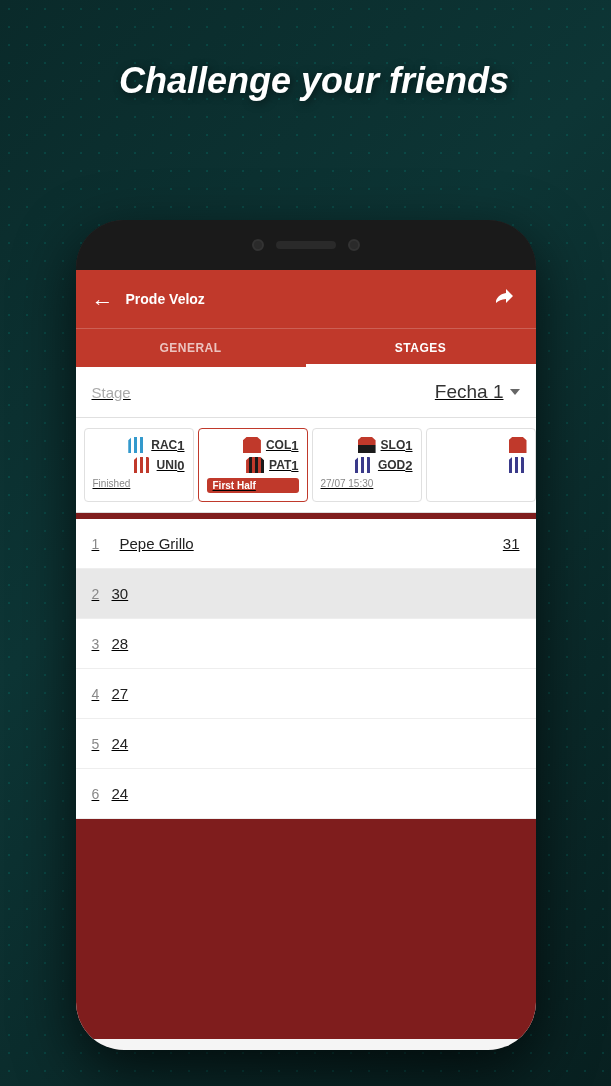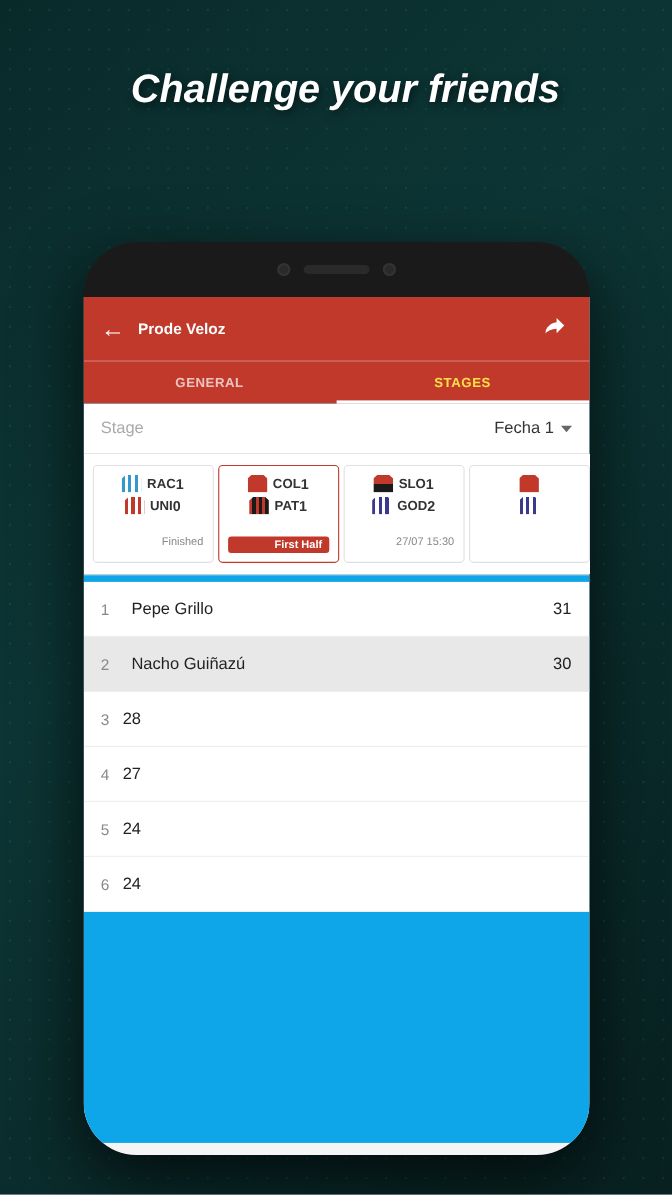--- a/index.html
+++ b/index.html
@@ -115,56 +115,57 @@
       text-align: center;
       padding: 12px 0;
       color: rgba(255,255,255,0.7);
       font-size: 12px;
       font-weight: bold;
       letter-spacing: 0.5px;
       cursor: pointer;
       position: relative;
     }
     .tab.active {
-      color: #fde047;
+      color: #ffffff;
     }
     .tab.active::after {
       content: '';
       position: absolute;
       bottom: 0; left: 0; right: 0;
       height: 3px;
       background: white;
     }
 
     
     .app-content {
-      background: #0ea5e9;
+      background: #7f1d1d;
       height: calc(100% - 108px);
       overflow-y: auto;
+      text-decoration: underline;
     }
 
     
     .stage-selector {
       background: white;
       margin: 0;
       padding: 14px 16px;
       display: flex;
       align-items: center;
       justify-content: space-between;
       border-bottom: 1px solid #e0e0e0;
     }
     .stage-label {
       color: #aaa;
       font-size: 15px;
     }
     .stage-value {
       display: flex;
       align-items: center;
       gap: 6px;
-      font-size: 15px;
+      font-size: 19px;
       color: #333;
       font-weight: 500;
     }
     .dropdown-arrow {
       width: 0; height: 0;
       border-left: 5px solid transparent;
       border-right: 5px solid transparent;
       border-top: 6px solid #666;
     }
 
@@ -183,43 +184,43 @@
       border-radius: 4px;
       padding: 8px;
       flex-shrink: 0;
     }
     .match-card.active {
       border-color: #c0392b;
     }
     .match-team {
       display: flex;
       align-items: center;
-      justify-content: center;
+      justify-content: flex-end;
       margin-bottom: 4px;
     }
     .team-info {
       display: flex;
       align-items: center;
       gap: 5px;
     }
     .team-name {
       font-size: 12px;
       font-weight: bold;
       color: #333;
     }
     .team-score {
       font-size: 13px;
       font-weight: bold;
       color: #333;
     }
     .match-status {
-      text-align: right;
+      text-align: left;
       font-size: 10px;
       color: #888;
-      margin-top: 20px;
+      margin-top: 5px;
     }
     .match-status.live {
       background: #c0392b;
       color: white;
       padding: 2px 6px;
       border-radius: 3px;
       font-weight: bold;
     }
 
     
@@ -405,21 +406,20 @@
       <div class="leaderboard">
 
         <div class="leaderboard-row">
           <span class="rank">1</span>
           <span class="player-name">Pepe Grillo</span>
           <span class="player-score">31</span>
         </div>
 
         <div class="leaderboard-row highlighted">
           <span class="rank">2</span>
-          <span class="player-name">Nacho Guiñazú</span>
           <span class="player-score">30</span>
         </div>
 
         <div class="leaderboard-row">
           <span class="rank">3</span>
           <span class="player-score">28</span>
         </div>
 
         <div class="leaderboard-row">
           <span class="rank">4</span>

